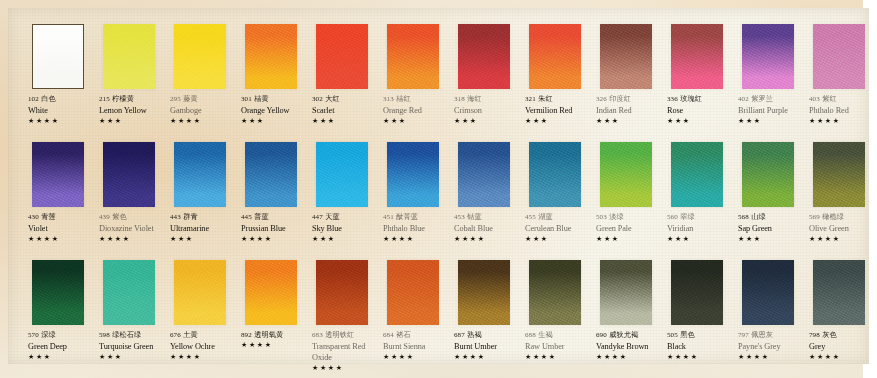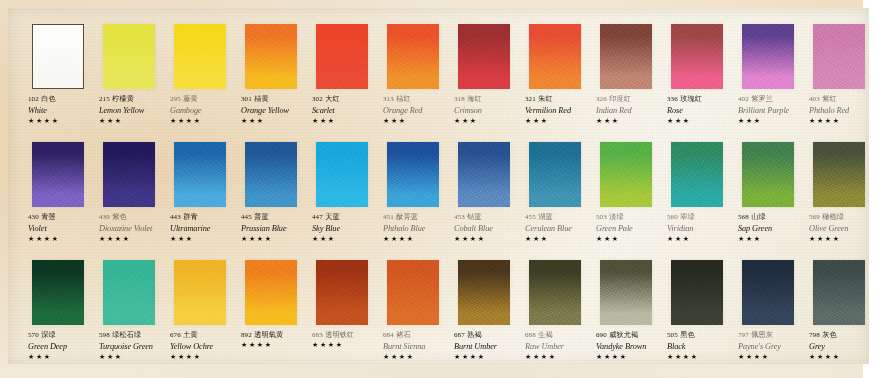--- a/index.html
+++ b/index.html
@@ -55,21 +55,20 @@
   .cn{
     font-size:7.2px;color:#1e1a15;letter-spacing:.1px;
     white-space:nowrap;line-height:9px;
     font-family:"DejaVu Sans", sans-serif;
   }
   .cn .code{font-family:"Liberation Serif",serif;font-size:7px;}
   .en{
     font-size:8.3px;color:#15120e;line-height:11px;
     letter-spacing:-.1px;margin-top:1px;
     font-family:"Liberation Serif", serif;
-    font-style:italic;
   }
   .stars{
     font-size:7px;color:#17130d;letter-spacing:1.6px;
     line-height:10px;margin-top:0px;
     font-family:"DejaVu Sans", sans-serif;
   }
   .faded .cn,.faded .en{opacity:.62;}
 </style>
 </head>
 <body>
@@ -355,20 +354,21 @@
             <div class="cn"><span class="code">892</span> 透明氧黄</div>
             <div class="stars">★★★★</div>
           </div>
         </div>
         <div class="cell">
           <div class="swatch" style="background: linear-gradient(rgb(158, 50, 19) 0%, rgb(158, 50, 19) 18%, rgb(196, 80, 31) 82%, rgb(196, 80, 31) 100%);">
             <div class="tex"></div>
           </div>
           <div class="labels faded">
             <div class="cn"><span class="code">683</span> 透明铁红</div>
+            <div class="en">Transparent Red Oxide</div>
             <div class="stars">★★★★</div>
           </div>
         </div>
         <div class="cell">
           <div class="swatch" style="background: linear-gradient(rgb(210, 85, 31) 0%, rgb(210, 85, 31) 18%, rgb(221, 108, 40) 82%, rgb(221, 108, 40) 100%);">
             <div class="tex"></div>
           </div>
           <div class="labels faded">
             <div class="cn"><span class="code">684</span> 褚石</div>
             <div class="en">Burnt Sienna</div>

